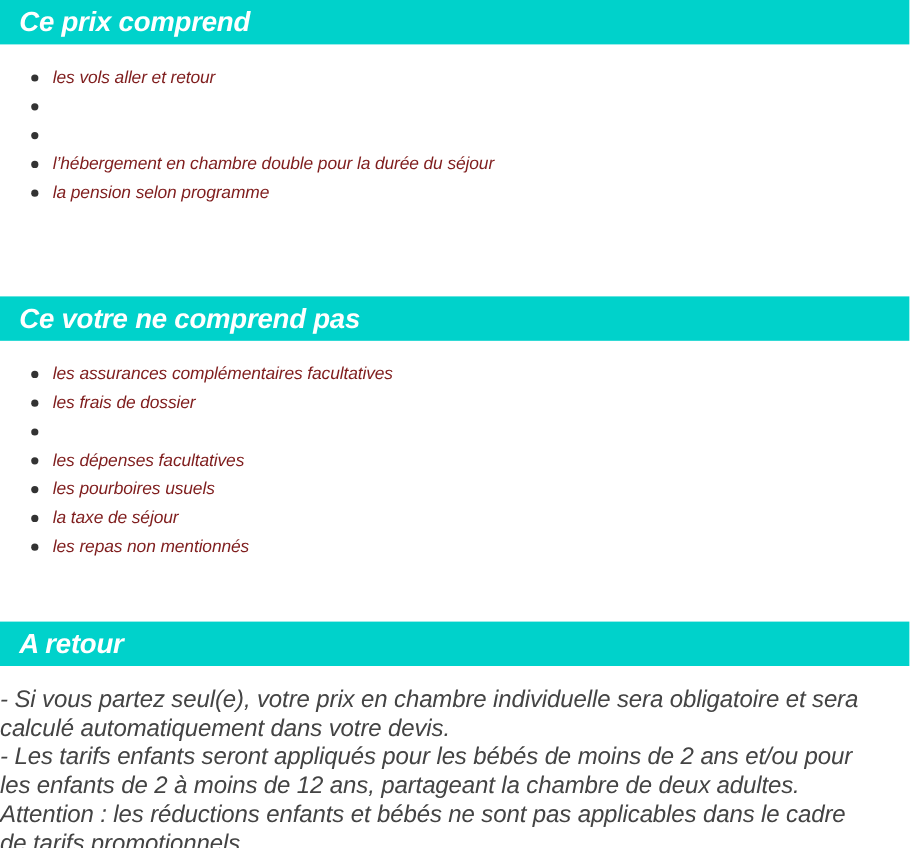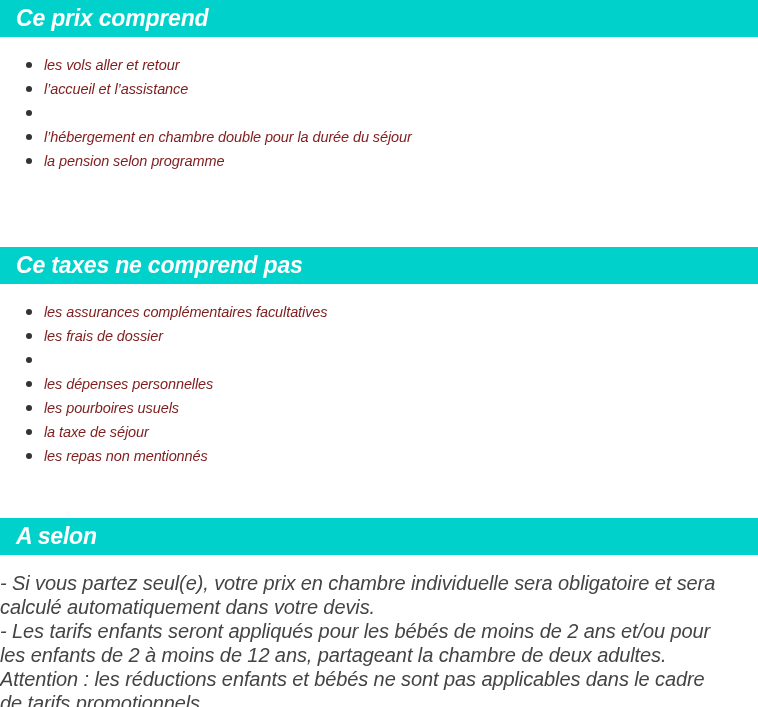--- a/index.html
+++ b/index.html
@@ -78,38 +78,38 @@
     }
   </style>
 </head>
 <body>
 
 <div class="section-bar" style="top:0px;">
   <h2>Ce prix comprend</h2>
 </div>
 <ul class="price-list" style="top:53px;">
   <li><span class="bullet"></span><span>les vols aller et retour</span></li>
-  <li><span class="bullet"></span><span>l’accueil et l’assistance</span></li>
+  <li><span class="bullet"></span></li>
   <li><span class="bullet"></span></li>
   <li><span class="bullet"></span><span>l’hébergement en chambre double pour la durée du séjour</span></li>
   <li><span class="bullet"></span><span>la pension selon programme</span></li>
 </ul>
 
 <div class="section-bar" style="top:247px;">
-  <h2>Ce taxes ne comprend pas</h2>
+  <h2>Ce votre ne comprend pas</h2>
 </div>
 <ul class="price-list" style="top:300px;">
   <li><span class="bullet"></span><span>les assurances complémentaires facultatives</span></li>
   <li><span class="bullet"></span><span>les frais de dossier</span></li>
   <li><span class="bullet"></span></li>
-  <li><span class="bullet"></span><span>les dépenses personnelles</span></li>
+  <li><span class="bullet"></span><span>les dépenses facultatives</span></li>
   <li><span class="bullet"></span><span>les pourboires usuels</span></li>
   <li><span class="bullet"></span><span>la taxe de séjour</span></li>
   <li><span class="bullet"></span><span>les repas non mentionnés</span></li>
 </ul>
 
 <div class="section-bar" style="top:518px;">
-  <h2>A selon</h2>
+  <h2>A retour</h2>
 </div>
 <div class="info-text">
   <p>- Si vous partez seul(e), votre prix en chambre individuelle sera obligatoire et sera calculé automatiquement dans votre devis.</p>
   <p>- Les tarifs enfants seront appliqués pour les bébés de moins de 2 ans et/ou pour les enfants de 2 à moins de 12 ans, partageant la chambre de deux adultes. Attention : les réductions enfants et bébés ne sont pas applicables dans le cadre de tarifs promotionnels.</p>
 </div>
 
 </body></html>

